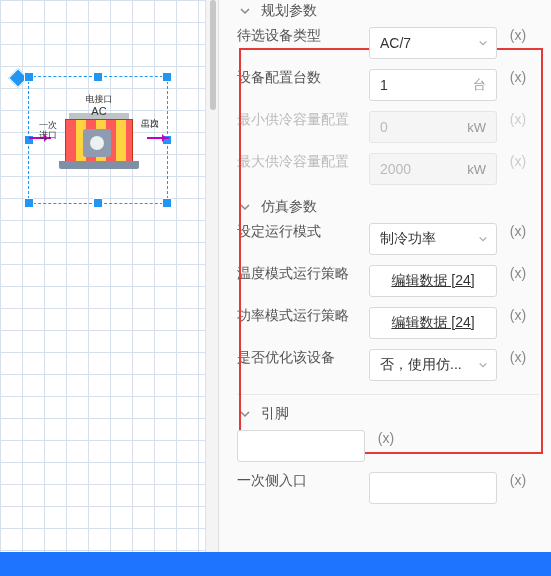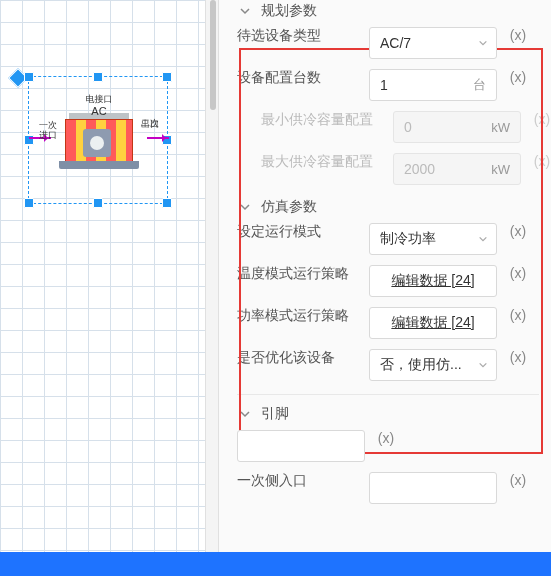--- a/index.html
+++ b/index.html
@@ -64,21 +64,21 @@
 
 .highlight-box { position:absolute; left:20px; top:48px; right:8px; height:406px;
   border:2px solid #e53935; pointer-events:none; }
 
 .section-header { display:flex; align-items:center; gap:8px; padding:2px 0; color:#555; cursor:pointer; }
 .chev { width:16px; height:16px; display:inline-flex; align-items:center; justify-content:center; color:#888; }
 .chev svg { width:12px; height:12px; }
 
 .row { display:flex; gap:10px; padding:5px 0; }
 .row .label { flex:0 0 122px; color:#555; }
-.row.disabled .label { color:#bbb;margin-left:24px; }
+.row.disabled .label { color:#bbb; }
 .row .control { flex:0 0 128px; position:relative; }
 .row .expr { flex:0 0 22px; text-align:center; color:#888; cursor:pointer; }
 
 .select, .input, .btn { width:100%; height:32px; border:1px solid #d9d9d9; border-radius:3px;
   background:#fff; padding:0 28px 0 10px; font-size:14px; color:#333; display:flex; align-items:center; position:relative; }
 .input { padding-right:10px; justify-content:space-between; }
 .input .unit { color:#999; font-size:13px; }
 .select .caret { position:absolute; right:8px; top:50%; transform:translateY(-50%); color:#aaa; }
 .btn { justify-content:center; padding:13px; cursor:pointer; background:#fff;text-decoration:underline; }
 

